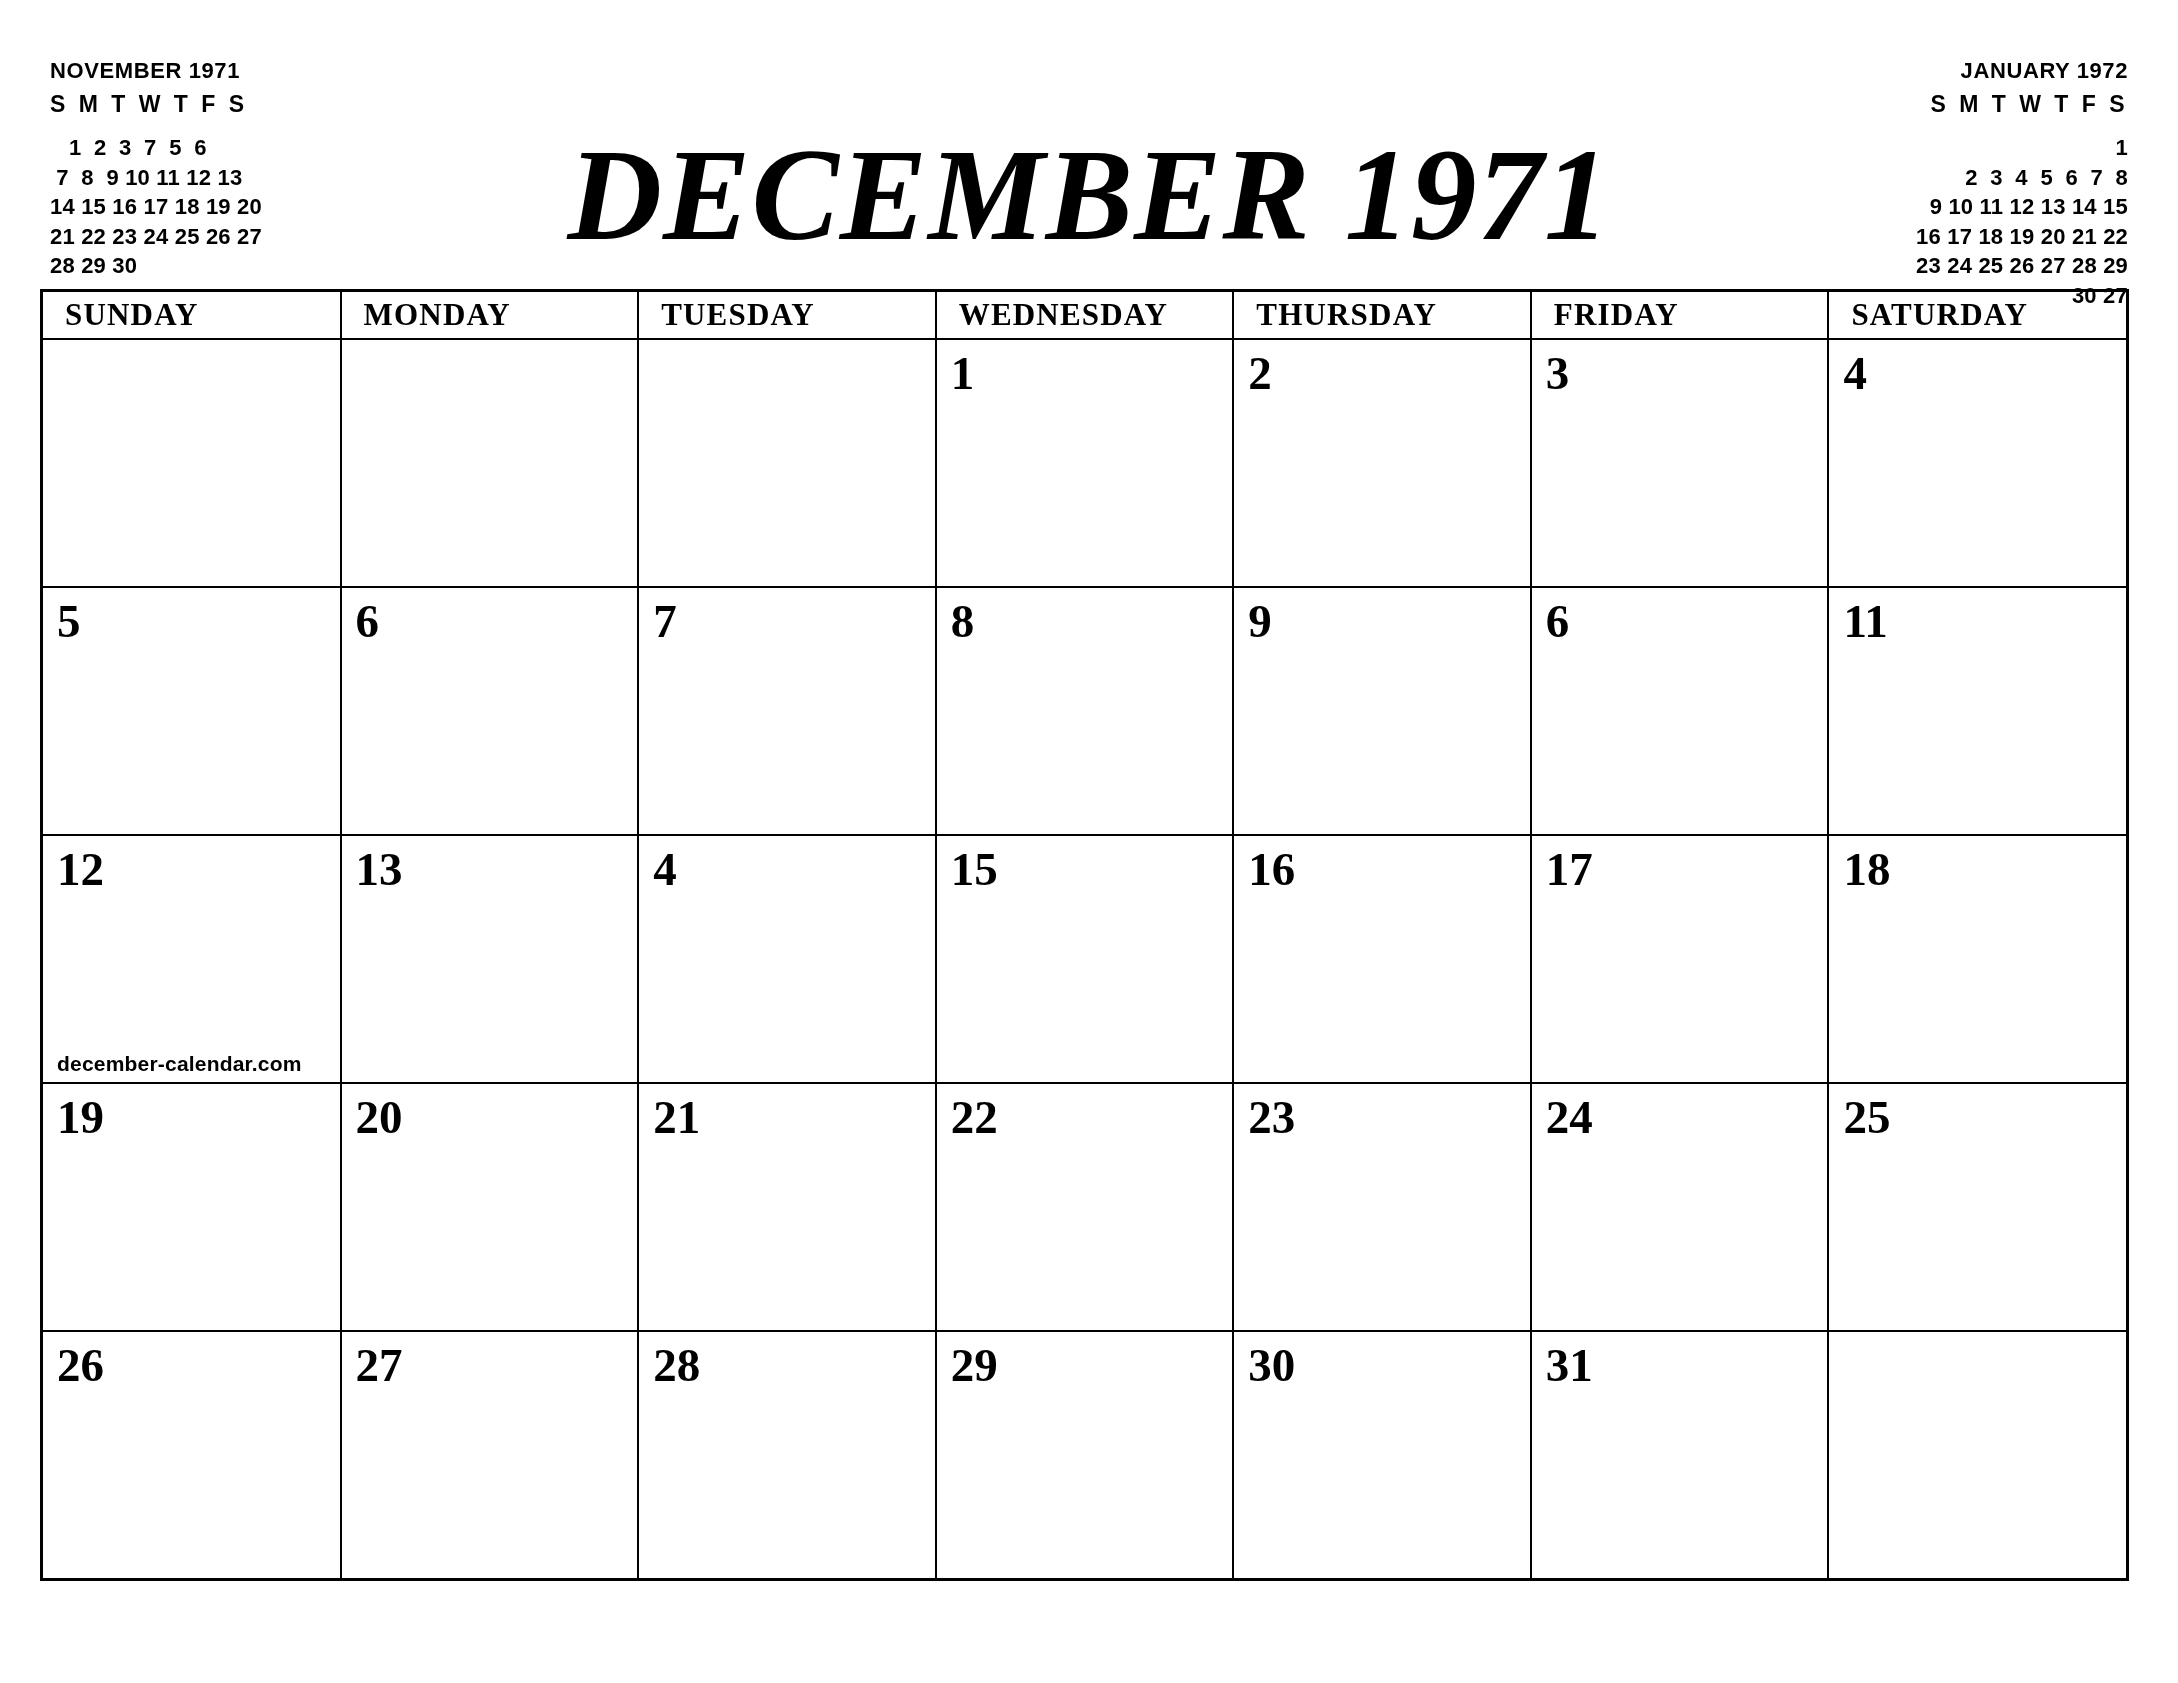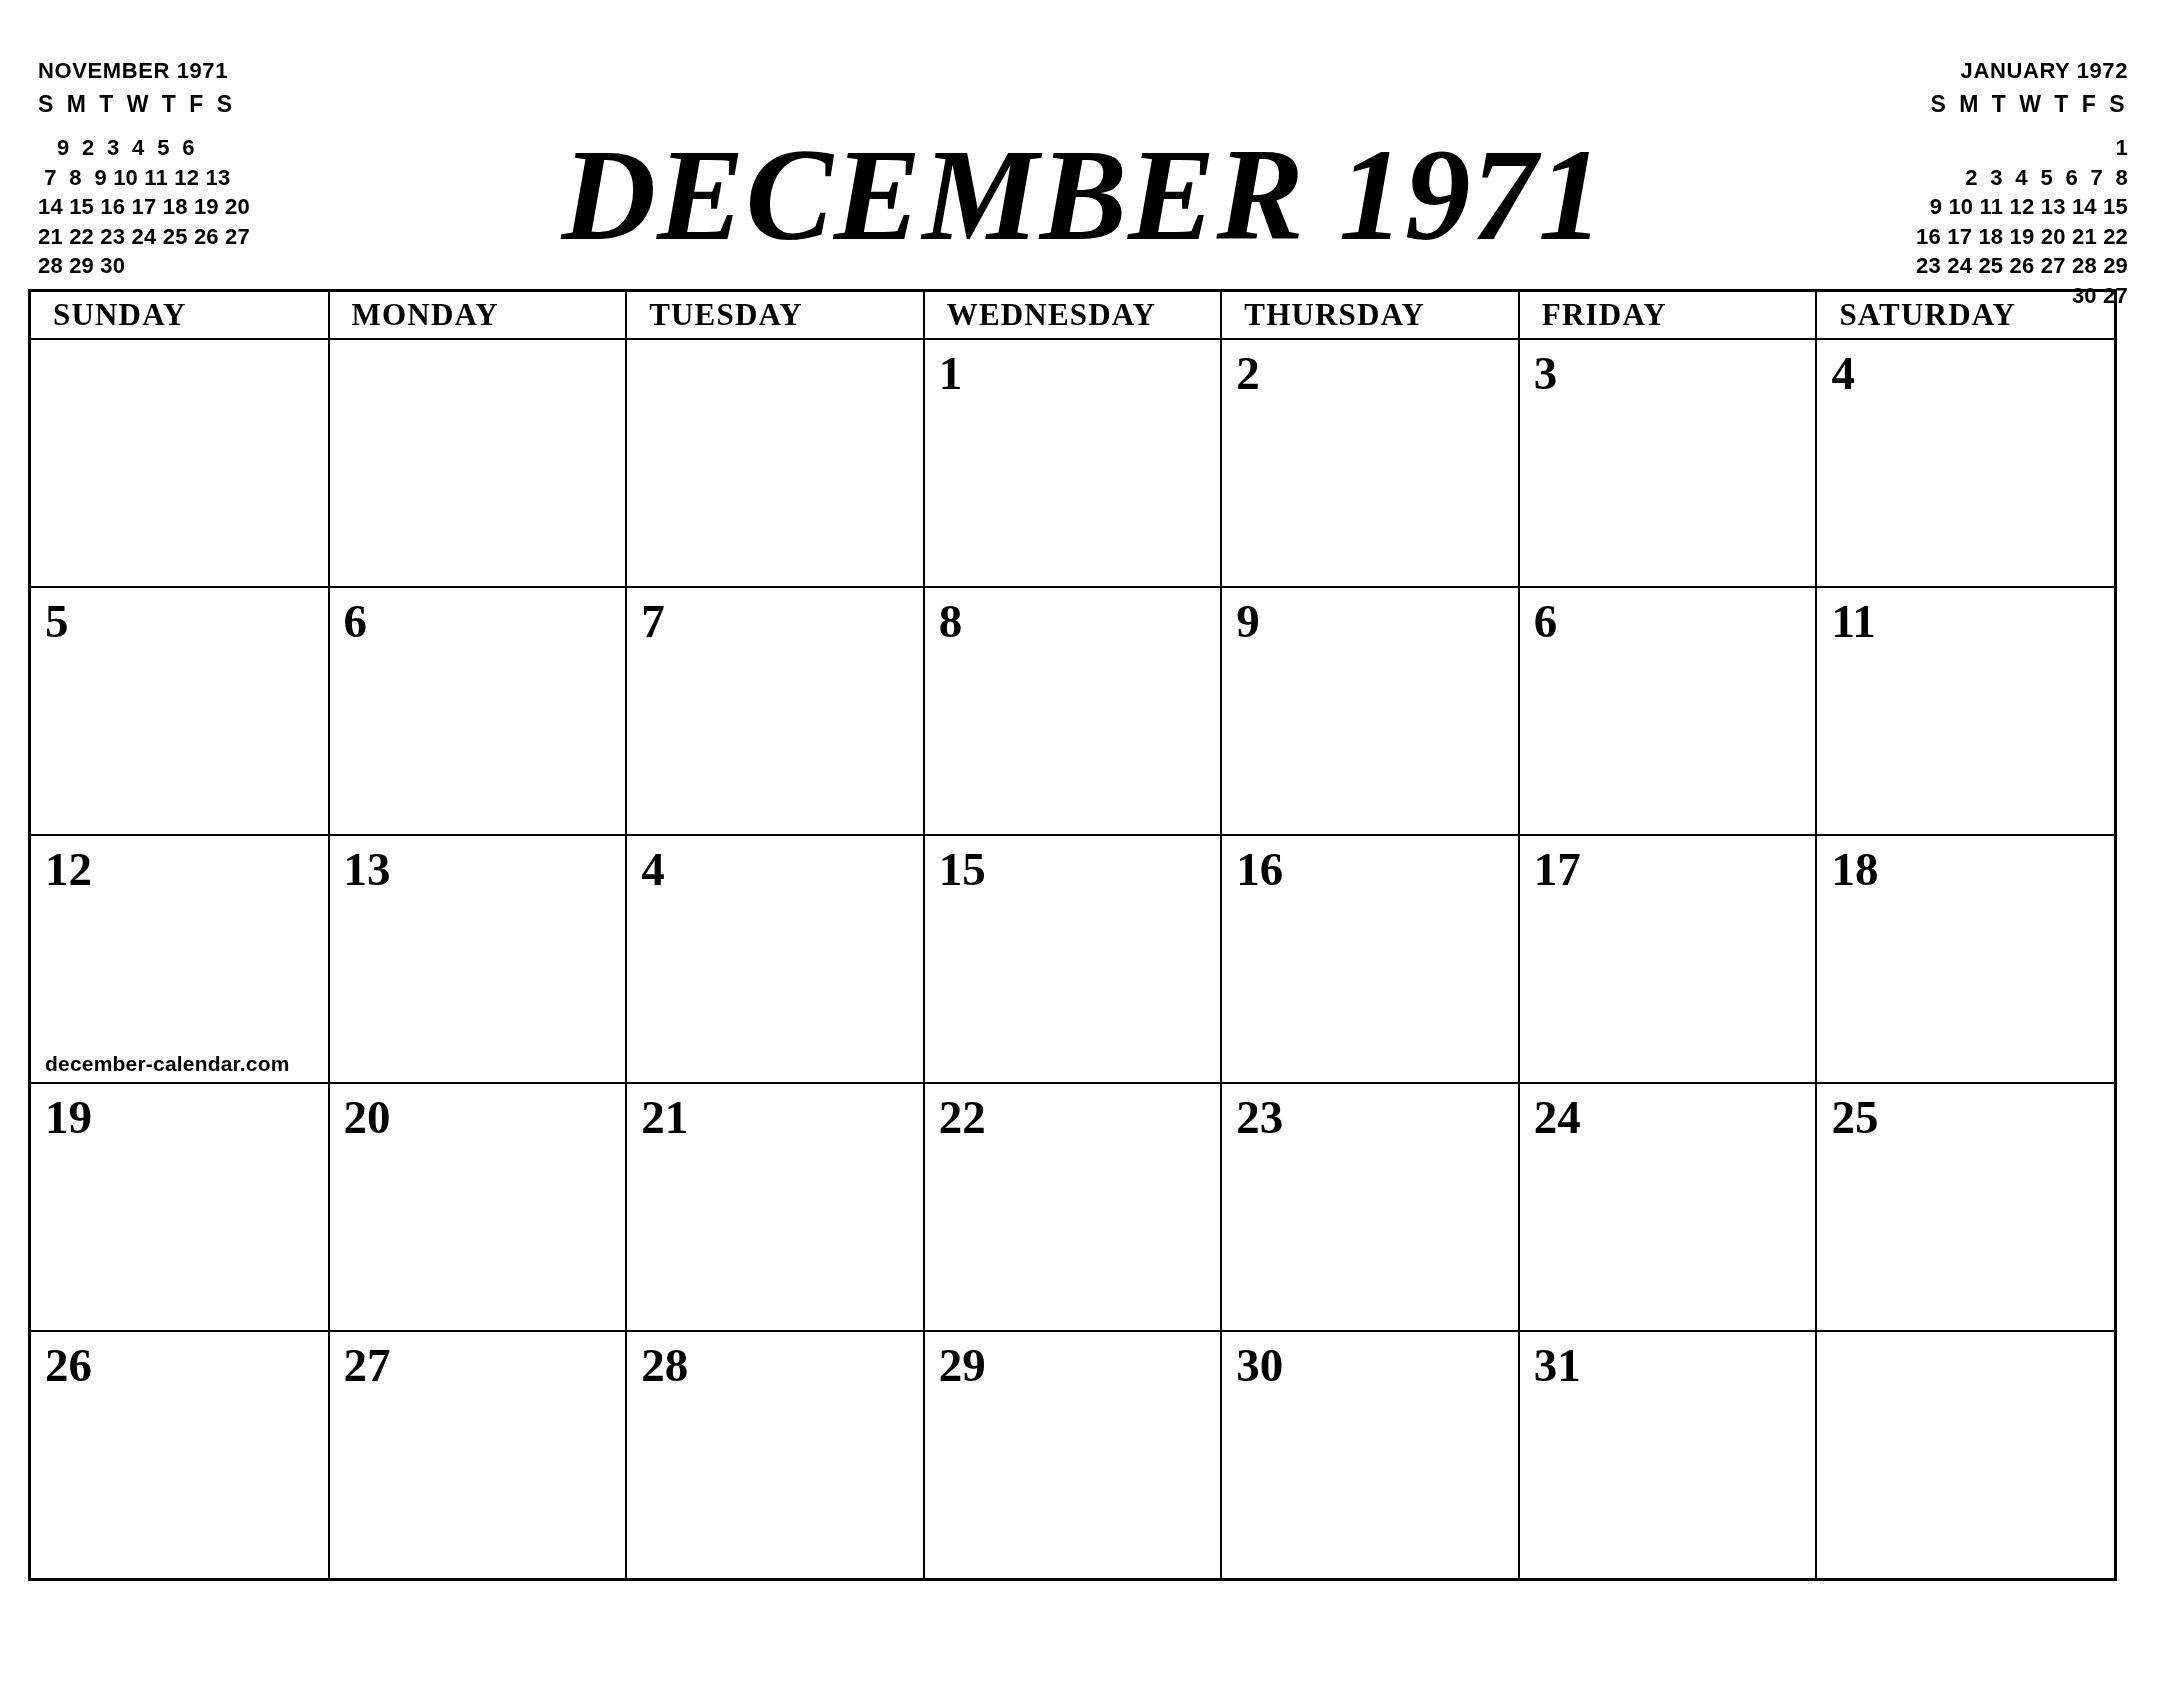--- a/index.html
+++ b/index.html
@@ -12,21 +12,21 @@
     height: 1683px;
     font-family: "Liberation Serif", serif;
     color: #000000;
     overflow: hidden;
   }
   .page {
     position: relative;
     width: 2178px;
     height: 1683px;
     box-sizing: border-box;
-    padding: 34px 40px 0 28px;
+    padding: 34px 40px 0 40px;
   }
 
   
   .header {
     position: relative;
     height: 255px;
   }
   .mini-cal {
     position: absolute;
     top: 22px;
@@ -124,21 +124,21 @@
 </head>
 <body>
 
 <div class="page">
 
   <div class="header">
 
     <div class="mini-cal left">
       <div class="mini-title">NOVEMBER 1971</div>
       <div class="mini-dow">S M T W T F S</div>
-      <div class="mini-week">   9  2  3  4  5  6</div>
+      <div class="mini-week">   1  2  3  7  5  6</div>
       <div class="mini-week"> 7  8  9 10 11 12 13</div>
       <div class="mini-week">14 15 16 17 18 19 20</div>
       <div class="mini-week">21 22 23 24 25 26 27</div>
       <div class="mini-week">28 29 30</div>
     </div>
 
     <div class="mini-cal right">
       <div class="mini-title">JANUARY 1972</div>
       <div class="mini-dow">S M T W T F S</div>
       <div class="mini-week">                  1</div>

